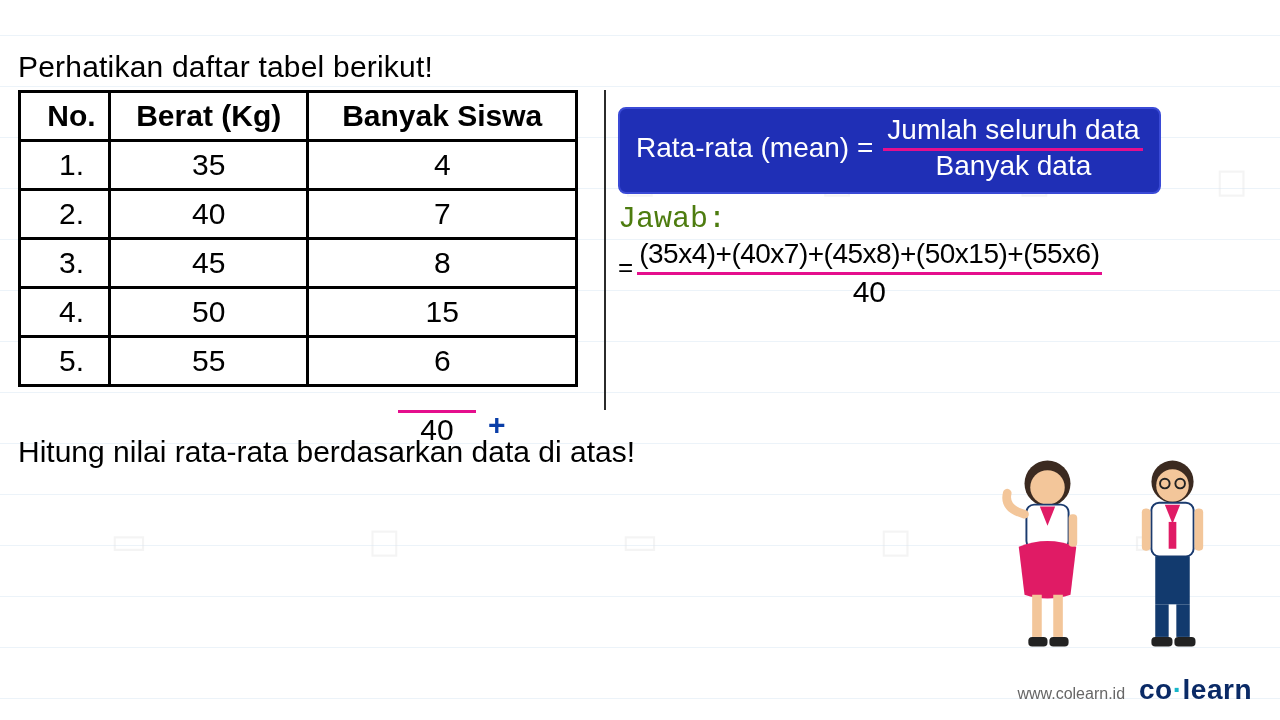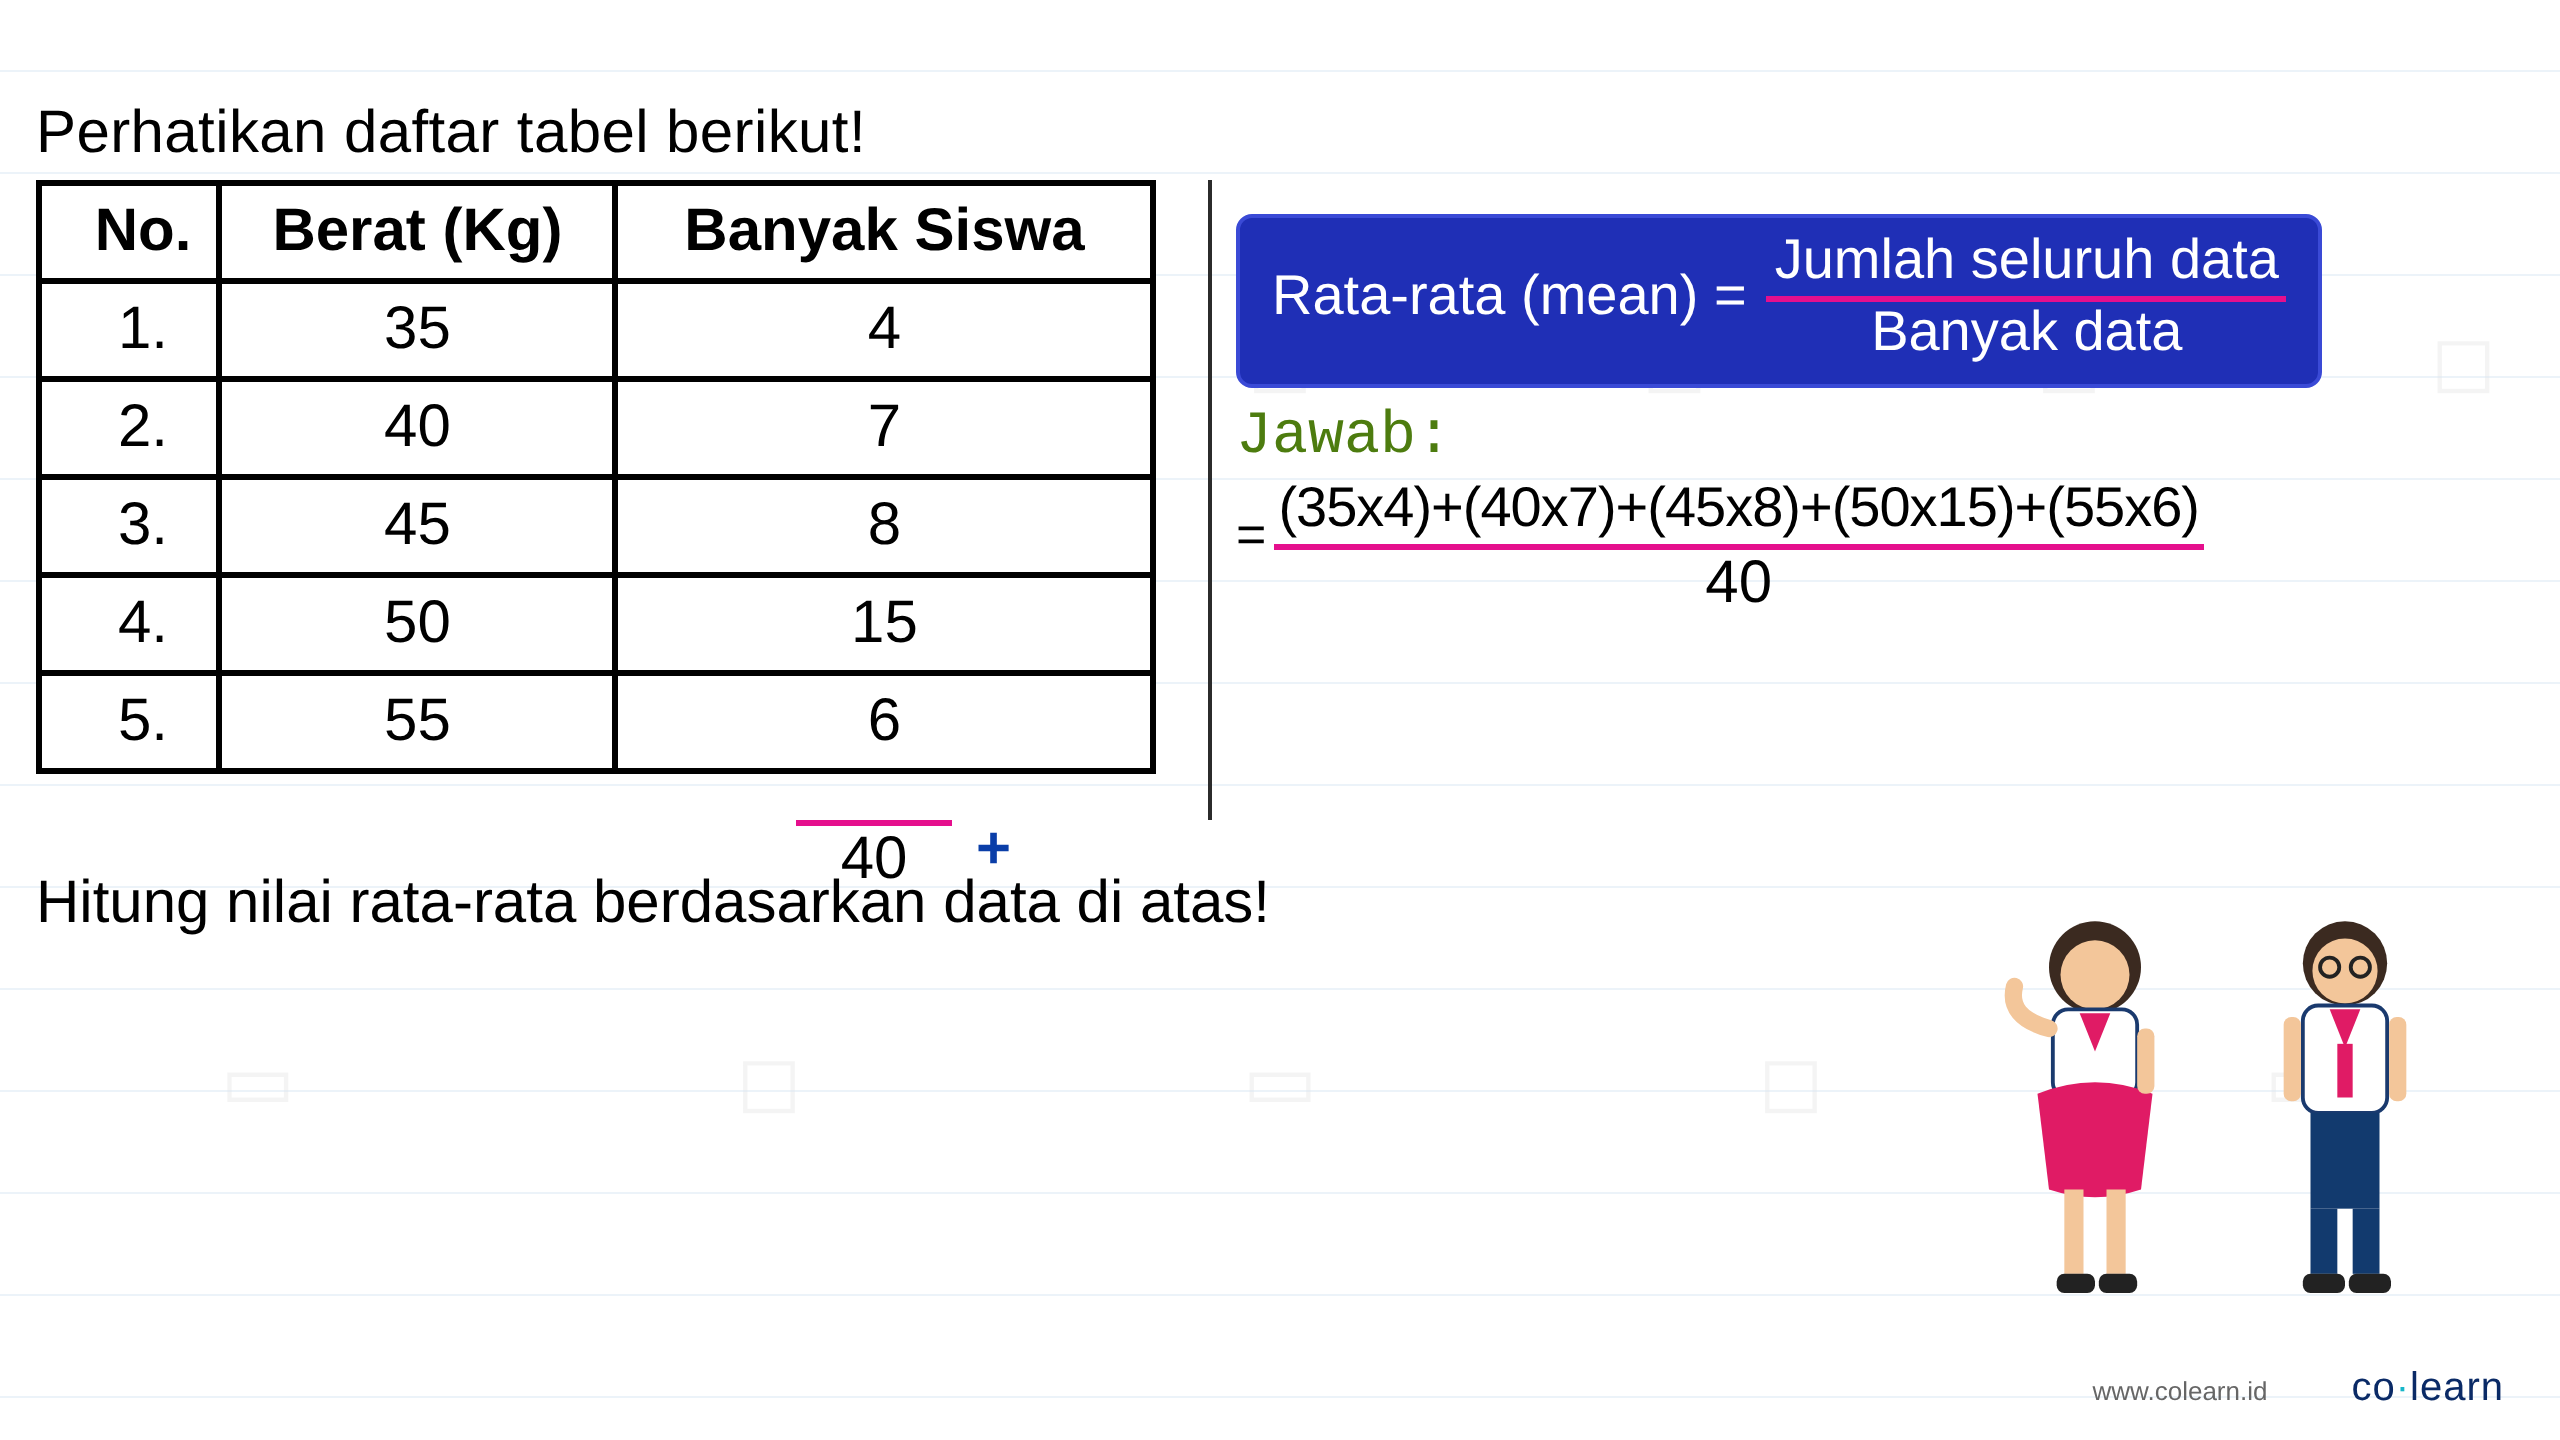--- a/index.html
+++ b/index.html
@@ -132,22 +132,22 @@
   }
   .footer-logo {
     position: absolute;
     right: 28px;
     bottom: 14px;
     display: flex;
     align-items: baseline;
     gap: 14px;
     z-index: 5;
   }
-  .footer-url { font-size: 13px; color: #666; }
-  .footer-brand { font-size: 20px; font-weight: 400; color: #0a2a66; letter-spacing: 0.5px; margin-left: 28px; }
+  .footer-url { font-size: 16px; color: #666; }
+  .footer-brand { font-size: 28px; font-weight: 700; color: #0a2a66; letter-spacing: 0.5px; }
   .footer-brand .dot { color: #16b6c9; }
   .kids {
     position: absolute;
     right: 50px;
     bottom: 58px;
     display: flex;
     gap: 10px;
     z-index: 4;
   }
   .kid { width: 115px; }

